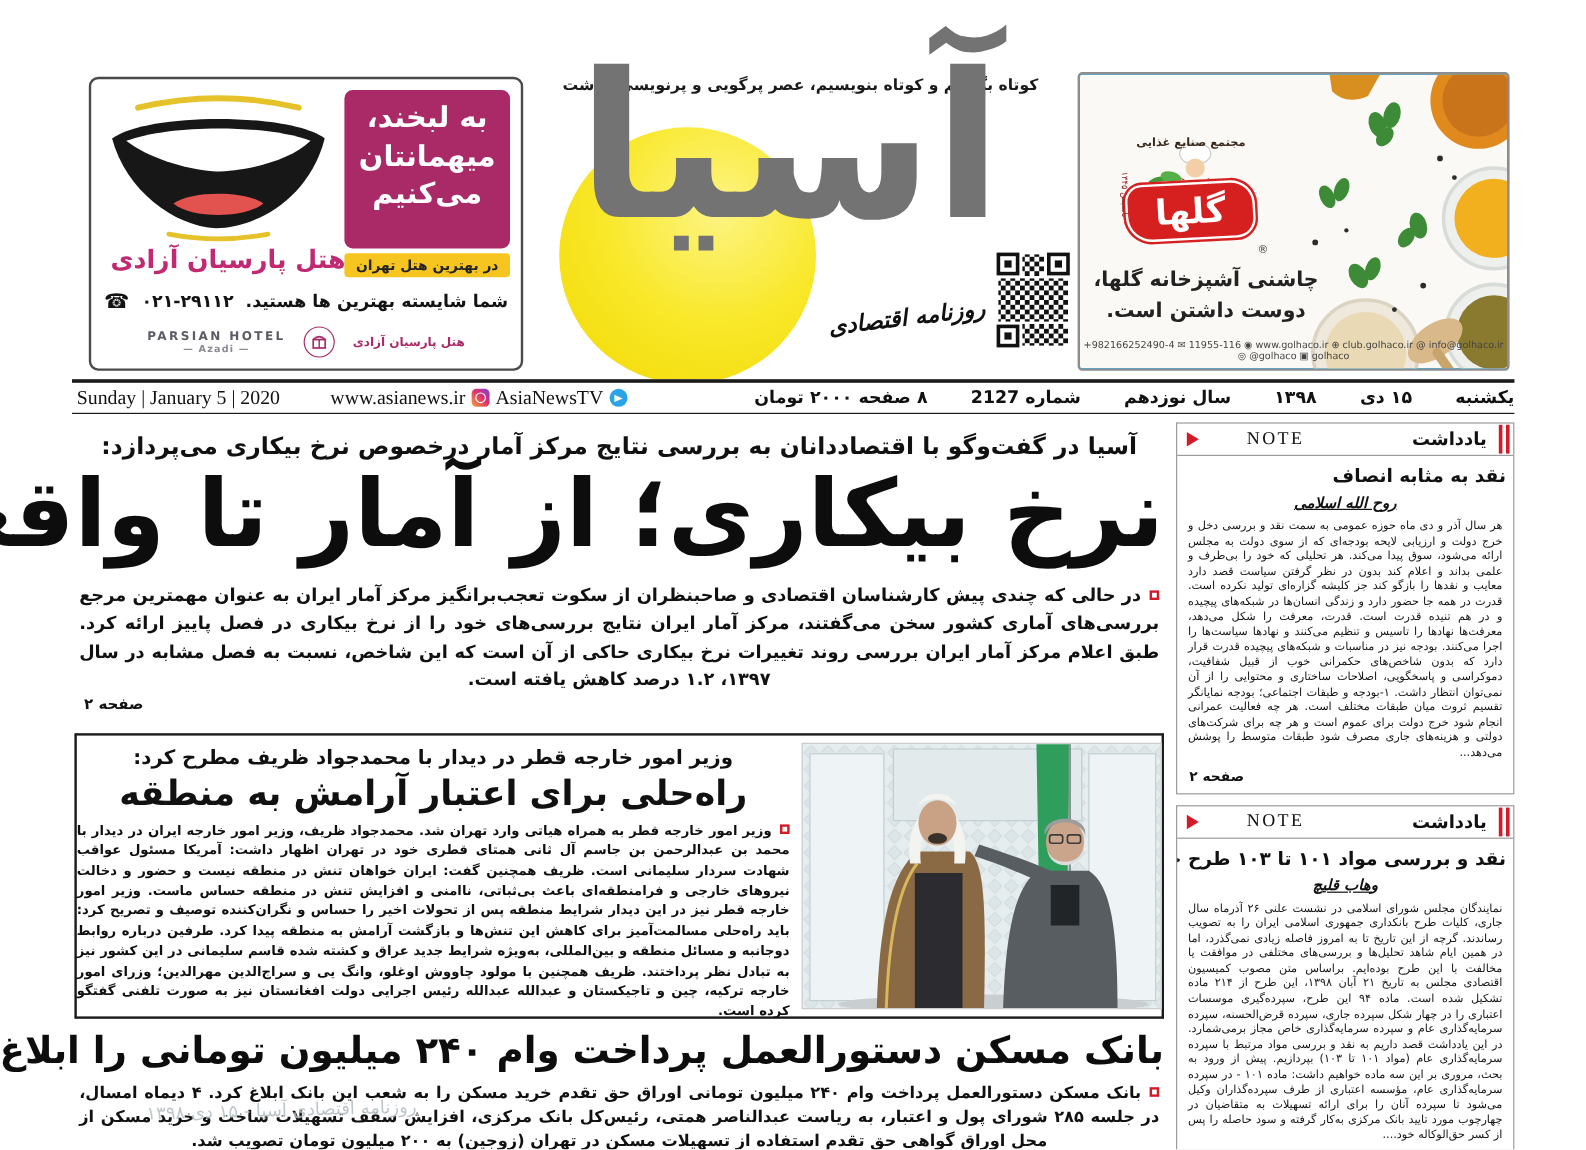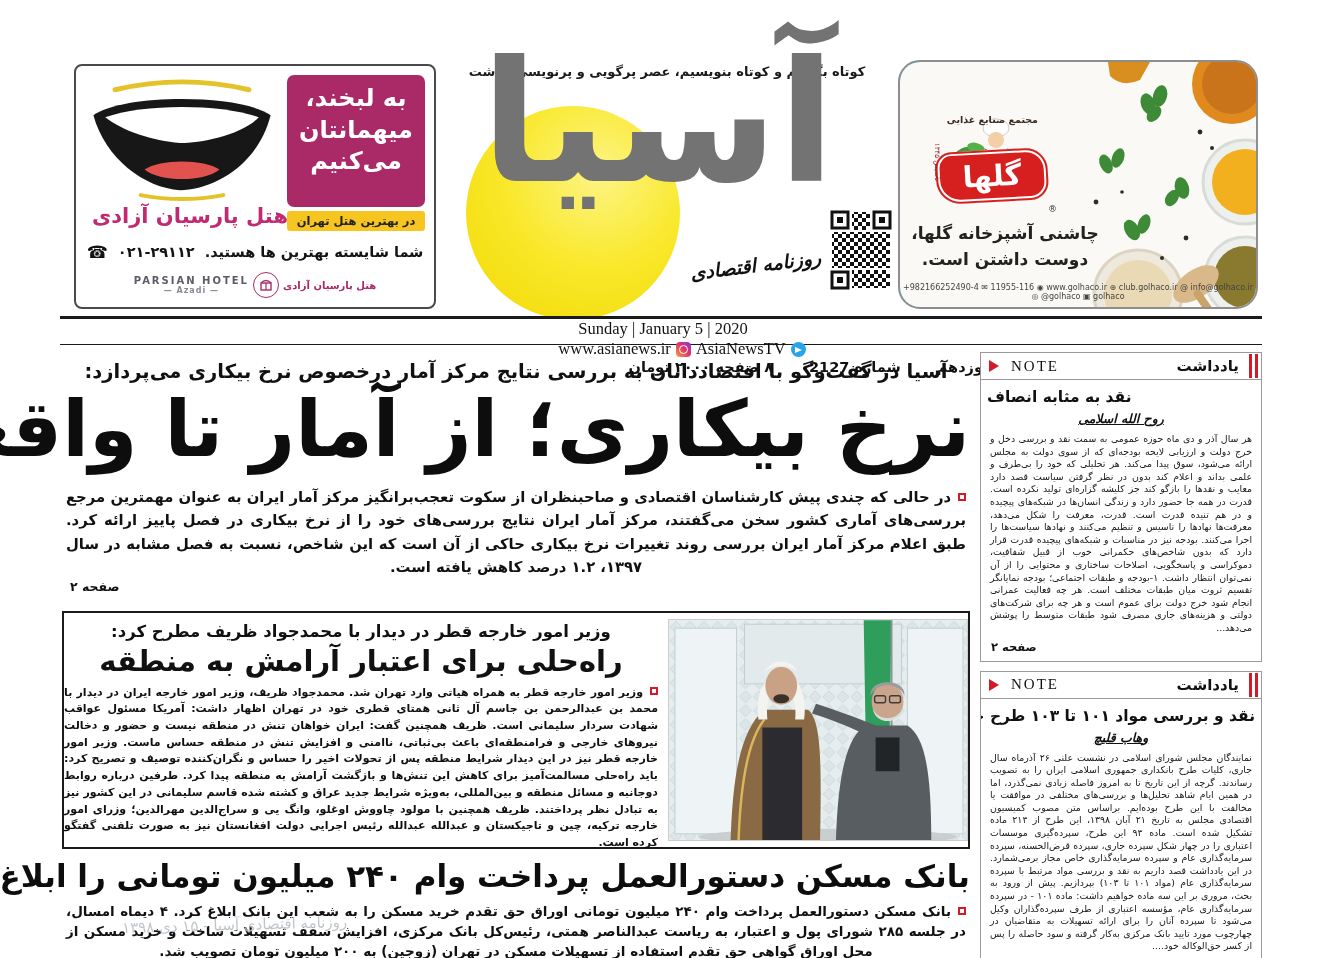--- a/index.html
+++ b/index.html
@@ -7,45 +7,45 @@
   .page { position:relative; width:1322px; height:958px; background:#fff; overflow:hidden; }
 
   
   .ad-parsian { position:absolute; left:74px; top:64px; width:362px; height:245px; border:2px solid #4a4a4a; border-radius:8px; background:#fff; overflow:hidden; }
   .smile-wrap { position:absolute; left:6px; top:8px; width:200px; height:128px; }
   .magenta-box { position:absolute; right:9px; top:9px; width:138px; height:132px; background:#a92a67; border-radius:7px; color:#fff; font-weight:bold; font-size:24px; line-height:1.32; text-align:center; padding-top:8px; direction:rtl; }
   .yellow-strip { position:absolute; right:9px; top:145px; width:138px; background:#f6c51f; color:#222; font-weight:bold; font-size:11.5px; text-align:center; padding:3px 2px; direction:rtl; border-radius:3px; }
   .hotel-name { position:absolute; left:14px; top:138px; width:200px; text-align:center; color:#c12a72; font-weight:bold; font-size:21px; direction:rtl; }
   .parsian-tagline { position:absolute; left:0; top:176px; width:100%; display:flex; direction:rtl; justify-content:center; align-items:center; gap:10px; font-weight:bold; font-size:14.5px; color:#131313; }
   .phone-glyph { font-size:17px; }
-  .parsian-brandrow { position:absolute; left:0; bottom:9px; width:100%; display:flex; justify-content:center; align-items:center; gap:4px; }
+  .parsian-brandrow { position:absolute; left:0; bottom:9px; width:100%; display:flex; justify-content:center; align-items:center; gap:15px; }
   .brand-en { font-size:10px; letter-spacing:2px; color:#5c5c66; font-weight:bold; text-align:center; }
   .brand-en .sub { display:block; letter-spacing:1px; font-size:8px; color:#8a8a92; }
   .brand-fa-script { font-size:10px; color:#a92a67; font-weight:bold; direction:rtl; }
   .crest { width:26px; height:26px; border-radius:50%; border:1.5px solid #a92a67; display:flex; align-items:center; justify-content:center; }
 
   .masthead { position:absolute; left:438px; top:42px; width:458px; height:292px; }
   .mast-tagline { position:absolute; top:22px; left:0; width:100%; text-align:center; font-size:13px; font-weight:bold; direction:rtl; color:#1a1a1a; }
   .logo-circle { position:absolute; left:28px; top:64px; width:214px; height:214px; border-radius:50%; background:radial-gradient(circle at 62% 32%, #fdf484 0%, #f9e82a 48%, #f2d902 100%); }
   .logo-text { position:absolute; left:0; top:-40px; width:440px; text-align:center; font-size:168px; font-weight:bold; color:#737373; direction:rtl; line-height:1.45; pointer-events:none; }
   .logo-sub { position:absolute; left:252px; top:212px; font-size:19px; font-weight:bold; font-style:italic; direction:rtl; transform:rotate(-7deg); color:#111; }
   .qr-box { position:absolute; left:392px; top:168px; width:62px; height:80px; }
 
-  .ad-golha { position:absolute; left:898px; top:60px; width:360px; height:249px; border:2px solid #8d8d8d; border-radius:22px; background:#0ea5e9; overflow:hidden; }
+  .ad-golha { position:absolute; left:898px; top:60px; width:360px; height:249px; border:2px solid #8d8d8d; border-radius:4px; background:#0ea5e9; overflow:hidden; }
   .golha-scene { position:absolute; inset:0; }
   .golha-industry { position:absolute; right:218px; top:52px; font-size:9.5px; font-weight:bold; color:#3c2a1e; direction:rtl; }
   .golha-logoblob { position:absolute; left:36px; top:88px; width:112px; height:52px; background:#d6201f; border-radius:16px 22px 18px 24px; transform:rotate(-3deg); display:flex; align-items:center; justify-content:center; box-shadow:inset 0 0 0 2px #d6201f, inset 0 0 0 4px #fff; }
   .golha-logotext { color:#fff; font-size:29px; font-weight:bold; direction:rtl; }
   .golha-reg { position:absolute; left:148px; top:142px; font-size:9px; color:#333; }
   .golha-since { position:absolute; left:18px; top:96px; font-size:7px; color:#8b1f1f; transform:rotate(90deg); direction:rtl; }
   .golha-slogan { position:absolute; left:10px; top:158px; width:190px; text-align:center; direction:rtl; font-weight:bold; color:#222; font-size:17px; line-height:1.55; }
   .golha-contact { position:absolute; left:0; bottom:6px; width:100%; text-align:center; font-size:8px; color:#444; direction:ltr; }
 
   
-  .datebar { position:absolute; left:60px; top:316px; width:1202px; height:29px; border-top:3px solid #1a1a1a; border-bottom:1.5px solid #1a1a1a; display:flex; align-items:center; background:#fff;flex-direction:column; }
+  .datebar { position:absolute; left:60px; top:316px; width:1202px; height:29px; border-top:3px solid #1a1a1a; border-bottom:1.5px solid #1a1a1a; display:flex; align-items:center; background:#fff; }
   .date-en { font-family:"Liberation Serif", serif; font-size:16.5px; color:#111; margin-left:4px; white-space:nowrap; }
   .site-group { display:flex; align-items:center; gap:5px; margin-left:42px; }
   .site-url, .social-handle { font-family:"Liberation Serif", serif; font-size:16.5px; color:#111; white-space:nowrap; }
   .ig-icon { width:15px; height:15px; border-radius:4px; background:linear-gradient(45deg,#f3a33a,#e1306c 55%,#7b3fe4); position:relative; }
   .ig-icon::after { content:""; position:absolute; inset:3px; border:1.5px solid #fff; border-radius:50%; }
   .tg-icon { width:15px; height:15px; border-radius:50%; background:#2aa3e8; position:relative; }
   .tg-icon::after { content:""; position:absolute; left:4px; top:5px; width:0; height:0; border-left:7px solid #fff; border-top:3px solid transparent; border-bottom:3px solid transparent; }
   .fa-dategroup { margin-left:auto; display:flex; direction:rtl; gap:36px; font-weight:bold; font-size:14.5px; direction:rtl; white-space:nowrap; }
 
   
@@ -64,26 +64,26 @@
   .qatar-photo { width:300px; height:222px; align-self:center; border:1px solid #ccc; overflow:hidden; background:#e9f0f1; flex:none; }
 
   .bank-story { margin-top:9px; position:relative; padding-bottom:16px; }
   .bank-headline { text-align:center; direction:rtl; font-weight:bold; font-size:31px; white-space:nowrap; color:#0d0d0d; }
   .bank-body { direction:rtl; font-size:13.5px; font-weight:bold; line-height:1.5; text-align:justify; text-align-last:center; margin-top:7px; padding:0 4px; }
   .watermark { position:absolute; left:60px; top:58px; font-size:15px; letter-spacing:2px; color:rgba(90,115,125,0.4); transform:rotate(-1.5deg); direction:rtl; text-shadow:0 0 1px #fff; pointer-events:none; }
 
   
   .sidebar { position:absolute; left:980px; top:352px; width:282px; }
   .note-card { border:1px solid #9b9b9b; background:#fff; margin-bottom:9px; position:relative; }
-  .note-header { height:27px; border-bottom:1px solid #9b9b9b; position:relative; display:flex; align-items:center; padding:0 22px 0 8px; }
+  .note-header { height:27px; border-bottom:1px solid #9b9b9b; position:relative; display:flex; align-items:center; padding:0 22px 0 8px;gap:28px; }
   .note-arrow { width:0; height:0; border-left:10px solid #d21a28; border-top:6px solid transparent; border-bottom:6px solid transparent; }
   .note-en { font-family:"Liberation Serif", serif; font-size:15px; letter-spacing:2px; margin-left:12px; color:#111; }
   .note-fa { position:absolute; right:22px; font-weight:bold; font-size:15px; direction:rtl; }
   .note-bars { position:absolute; right:3px; top:1px; bottom:1px; width:9px; border-left:3px solid #d21a28; border-right:3px solid #d21a28; }
-  .note-title { text-align:left; direction:rtl; font-weight:bold; font-size:15.5px; padding:8px 6px 2px; white-space:nowrap; overflow:hidden; }
+  .note-title { text-align:right; direction:rtl; font-weight:bold; font-size:15.5px; padding:8px 6px 2px; white-space:nowrap; overflow:hidden; }
   .note-author { text-align:center; direction:rtl; font-size:12.5px; font-weight:bold; text-decoration:underline; padding:3px 0 7px;font-style:italic; }
   .note-body { padding:0 9px 5px; direction:rtl; font-size:9.4px; line-height:1.34; text-align:justify; color:#151515; }
   .note-pageref { text-align:left; padding:0 10px 7px; font-size:11.5px; font-weight:bold; direction:rtl; }
 </style>
 </head>
 <body>
 
 <div class="page">
 
   <div class="ad-parsian">

